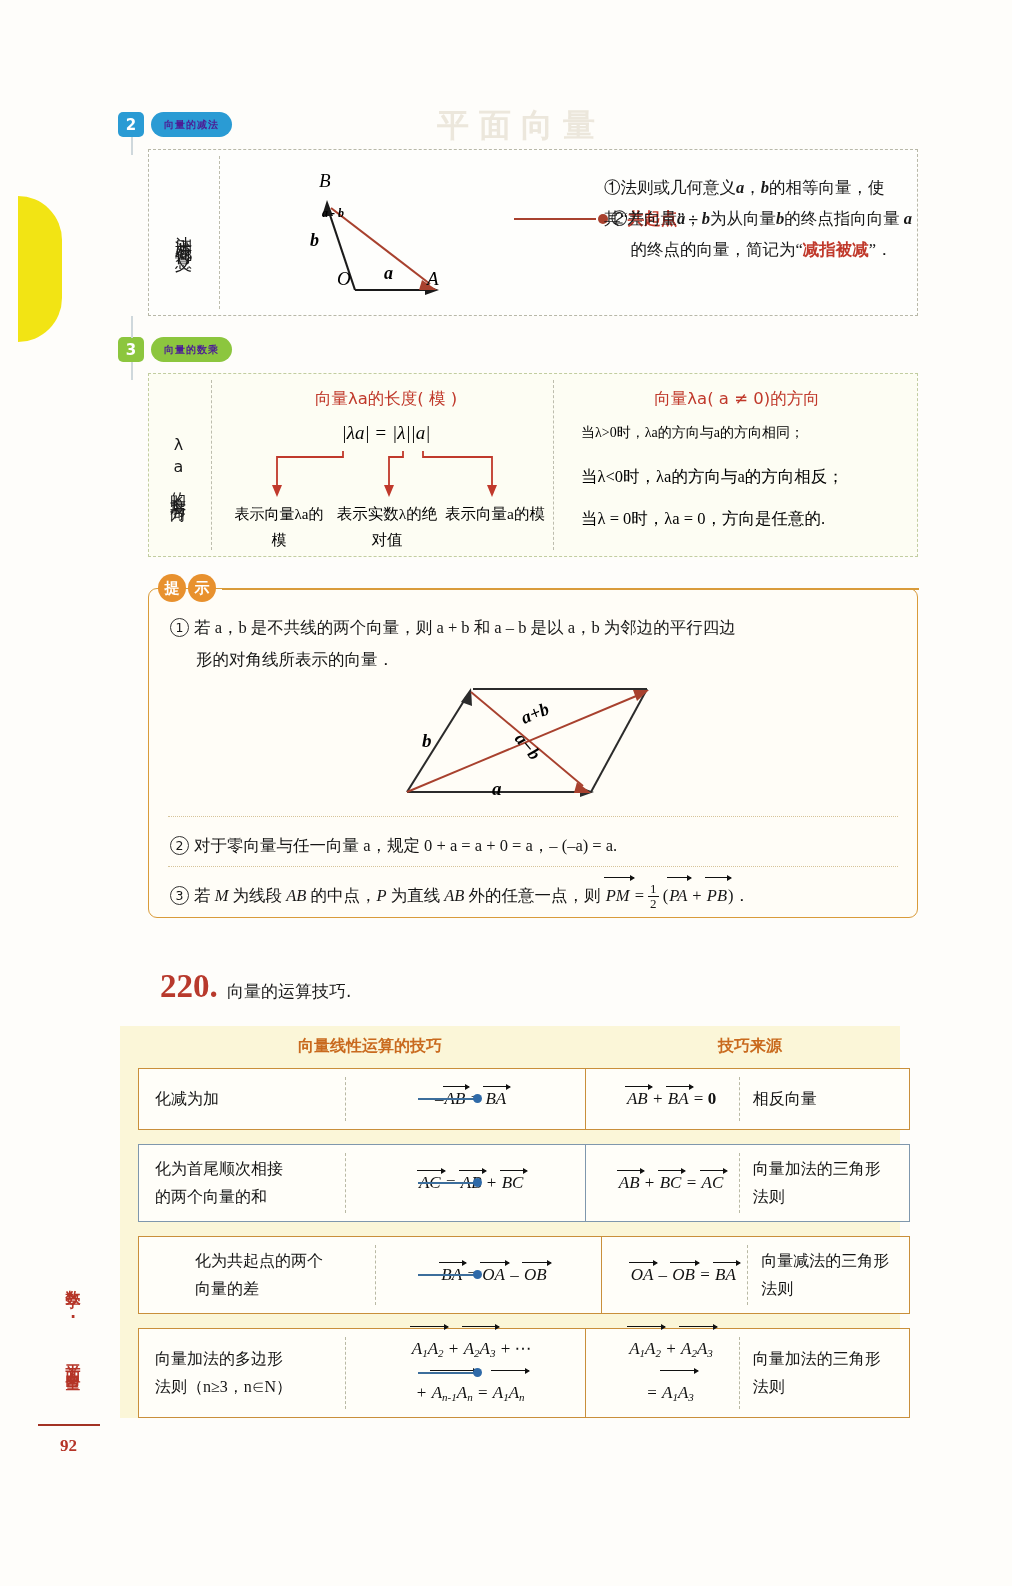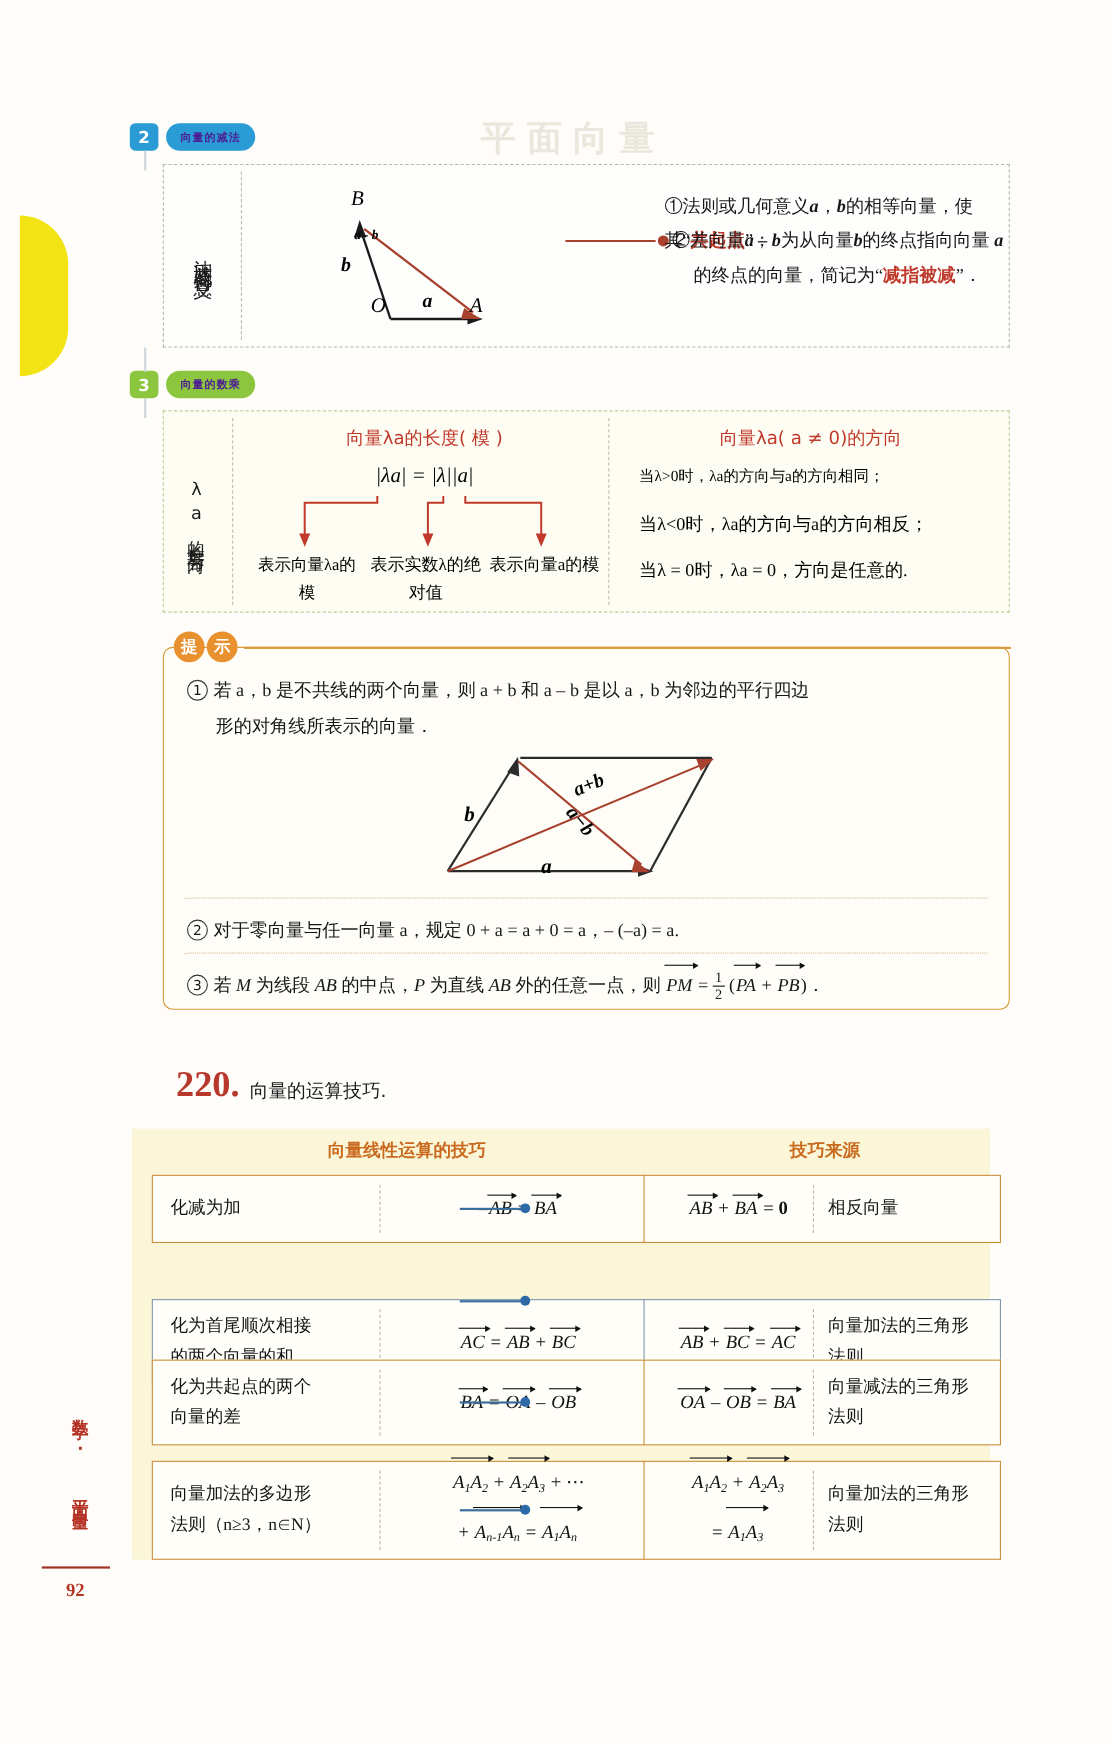--- a/index.html
+++ b/index.html
@@ -373,21 +373,21 @@
     <div class="formula"><span class="ov">AB</span> + <span class="ov">BA</span> = <b>0</b></div>
   </div>
   <div class="cell c4">
     <div class="vsep" style="left:0;"></div>
     <div class="cn">相反向量</div>
   </div>
 </div>
 <div class="linkline" style="left:418px; top:1098px; width:58px;"></div>
 <div class="linkdot" style="left:473px; top:1094px;"></div>
 
-<div class="trow second" style="top:1144px; height:78px;margin-top:37px;">
+<div class="trow second" style="top:1144px; height:78px;">
   <div class="cell c1">
     <div class="cn">
       <span>化为首尾顺次相接</span><br>
       <span>的两个向量的和</span>
     </div>
   </div>
   <div class="cell c2">
     <div class="vsep" style="left:0;"></div>
     <div class="formula"><span class="ov">AC</span> = <span class="ov">AB</span> + <span class="ov">BC</span></div>
   </div>
@@ -399,21 +399,21 @@
     <div class="vsep" style="left:0;"></div>
     <div class="cn">
       <span>向量加法的三角形</span><br>
       <span>法则</span>
     </div>
   </div>
 </div>
 <div class="linkline" style="left:418px; top:1182px; width:58px;"></div>
 <div class="linkdot" style="left:473px; top:1178px;"></div>
 
-<div class="trow" style="top:1236px; height:78px;">
+<div class="trow" style="top:1236px; height:78px;padding-left:40px;">
   <div class="cell c1">
     <div class="cn">
       <span>化为共起点的两个</span><br>
       <span>向量的差</span>
     </div>
   </div>
   <div class="cell c2">
     <div class="vsep" style="left:0;"></div>
     <div class="formula"><span class="ov">BA</span> = <span class="ov">OA</span> – <span class="ov">OB</span></div>
   </div>

